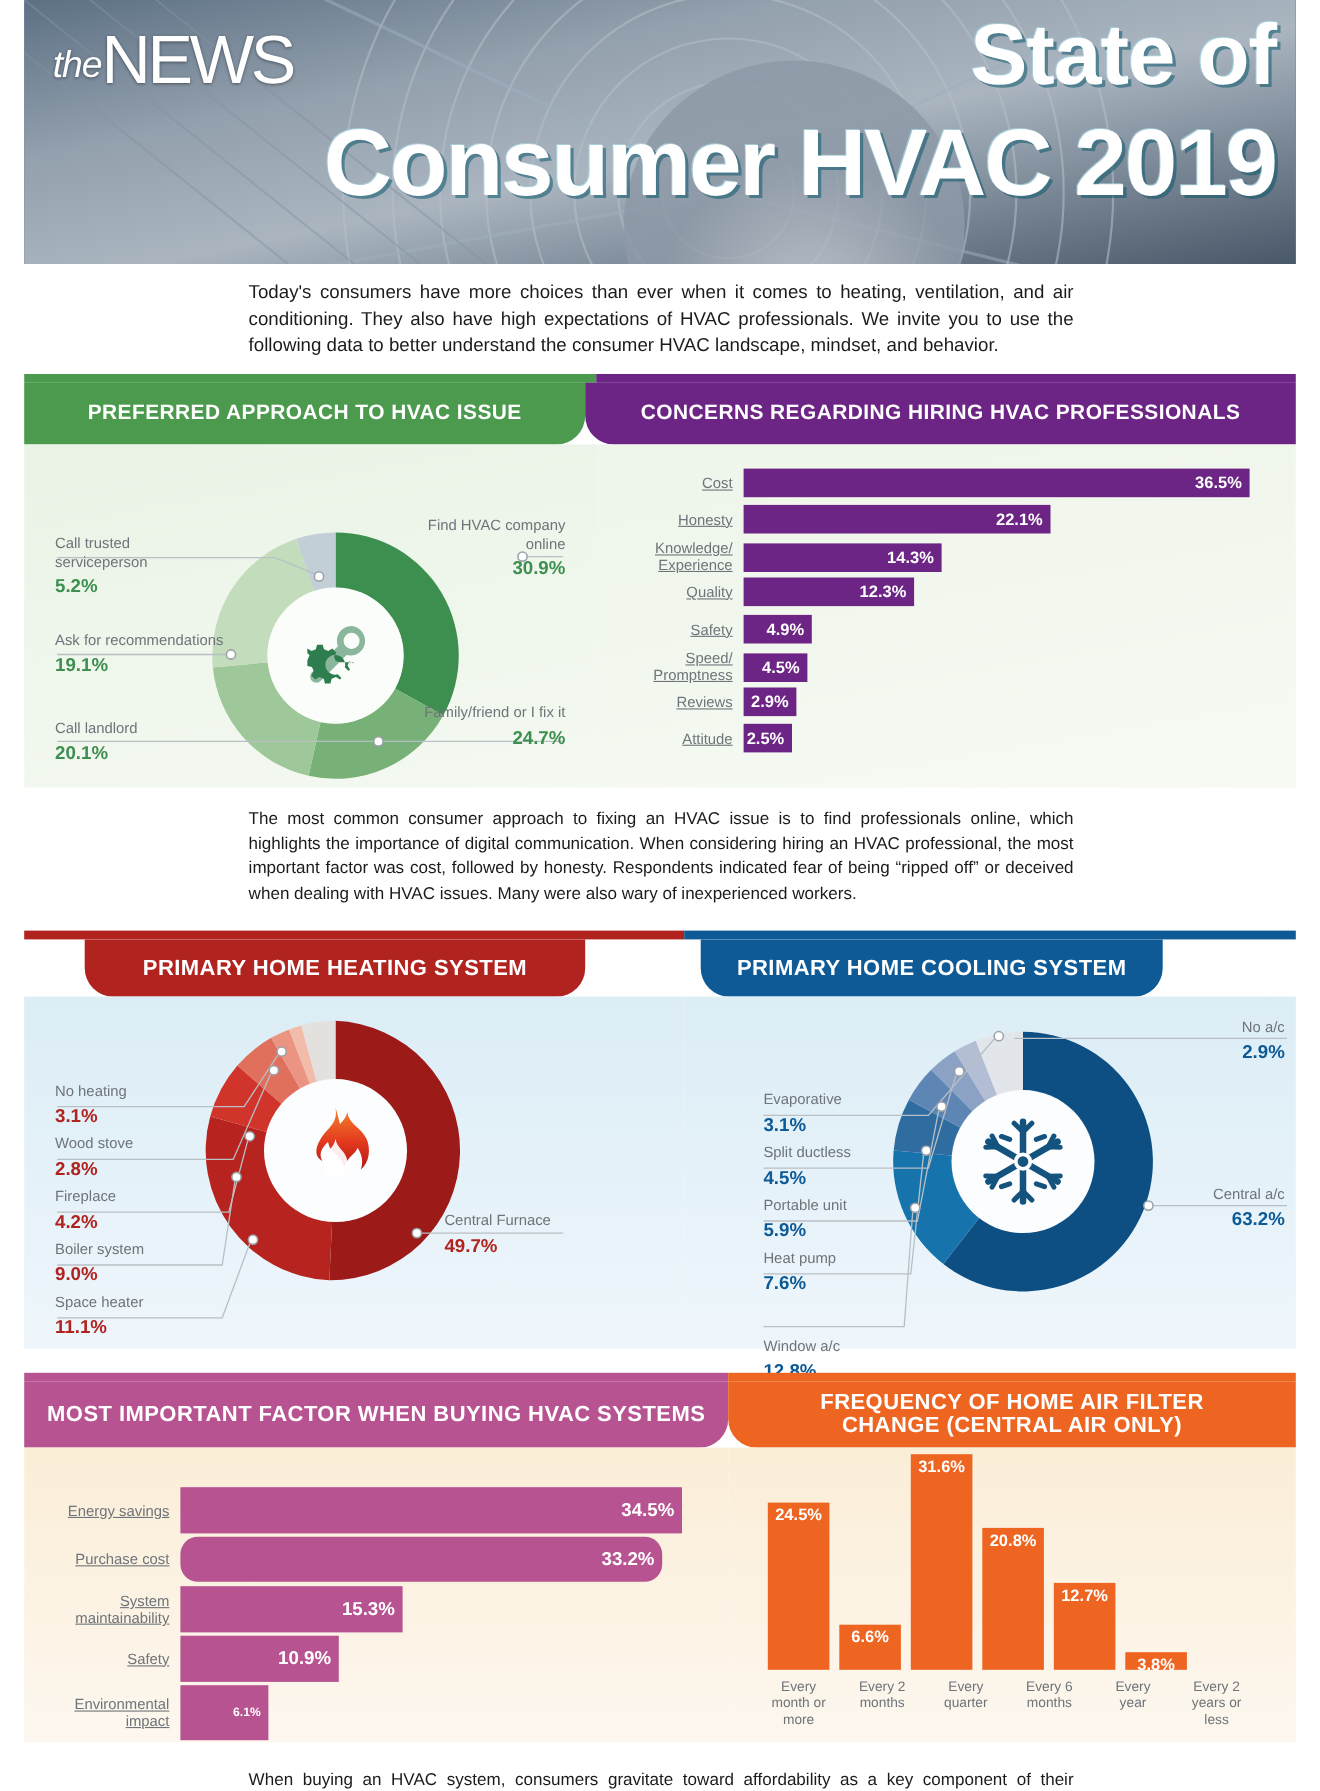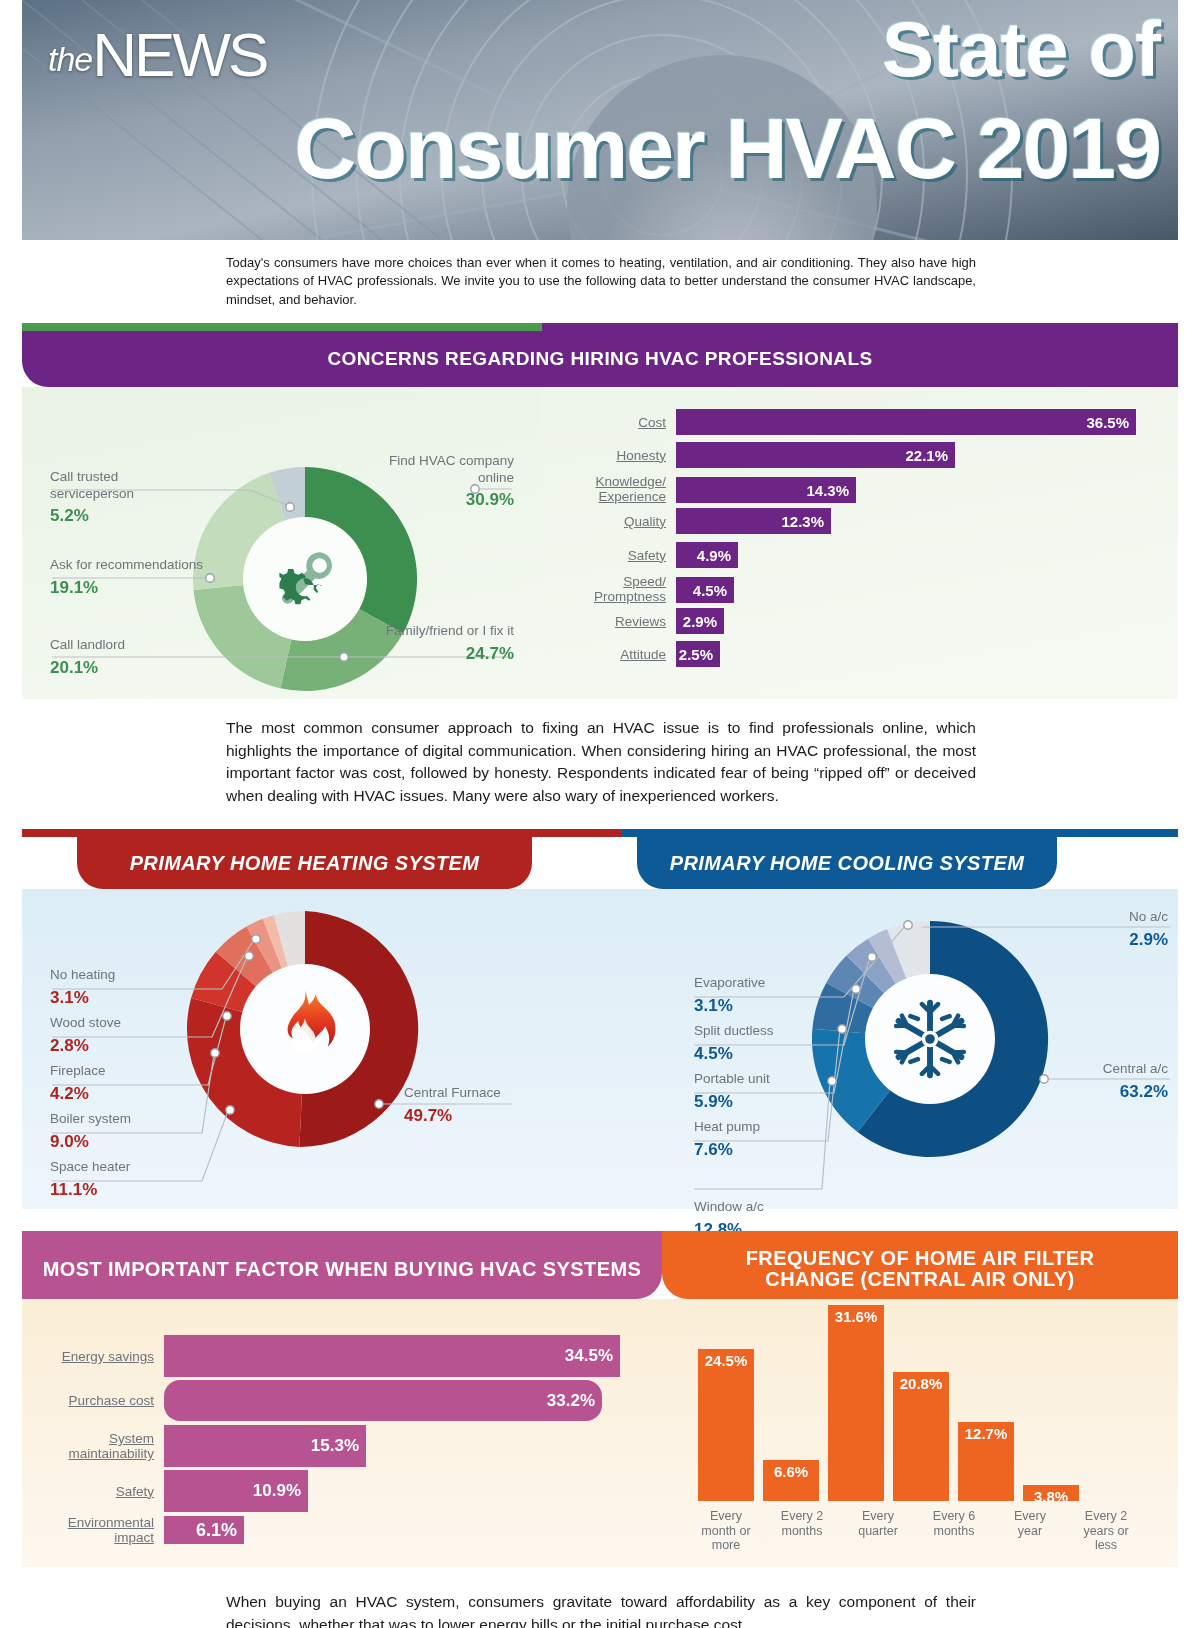--- a/index.html
+++ b/index.html
@@ -39,21 +39,21 @@
     font-size:86px; font-weight:bold; color:#fff; line-height:.95; letter-spacing:-2px;
     text-shadow: 3px 3px 0 rgba(12,90,110,.55), -1px -1px 0 rgba(170,220,230,.7);}
 
   
   .intro {
     width: 1156px; margin: 0 auto; background: #fff;
     padding: 14px 0 14px 0;
   }
   .intro p {
     width: 750px; margin-left: 204px;
-    font-size: 13px; line-height: 1.42; color: #1b1b1b;
+    font-size: 17px; line-height: 1.42; color: #1b1b1b;
     text-align: justify;
   }
 
   
   .band { width: 1156px; margin: 0 auto; position: relative; }
 
   .tabrow { display: flex; position: relative; height: 56px; }
   .tab {
     display:flex; align-items:center; justify-content:center;
     color:#fff; font-weight:bold; letter-spacing:.4px;
@@ -169,20 +169,21 @@
   <div class="intro">
     <p>Today's consumers have more choices than ever when it comes to heating, ventilation, and air conditioning. They also have high expectations of HVAC professionals. We invite you to use the following data to better understand the consumer HVAC landscape, mindset, and behavior.</p>
   </div>
 
   <div class="band">
     <div class="topstrip">
       <div style="width:520px;background:#4b9a4e;"></div>
       <div style="flex:1;background:#6d2585;"></div>
     </div>
     <div class="tabrow">
+      <div class="tab tab-green">PREFERRED APPROACH TO HVAC ISSUE</div>
       <div class="tab tab-purple">CONCERNS REGARDING HIRING HVAC PROFESSIONALS</div>
     </div>
 
     <div class="panels" style="height:312px;">
 
       <div class="panel-green donut-wrap">
         <svg width="520" height="312" style="position:absolute;left:0;top:0;">
           <g transform="translate(283,192)">
 
             <path d="M0,-112 A112,112 0 0,1 98.0,54.3 L53.9,29.9 A61.6,61.6 0 0,0 0,-61.6 Z" fill="#3d8f4f"></path>
@@ -281,21 +282,21 @@
 
   <div class="narr" style="padding:18px 0 22px;">
     <p>The most common consumer approach to fixing an HVAC issue is to find professionals online, which highlights the importance of digital communication. When considering hiring an HVAC professional, the most important factor was cost, followed by honesty. Respondents indicated fear of being “ripped off” or deceived when dealing with HVAC issues. Many were also wary of inexperienced workers.</p>
   </div>
 
   <div class="band">
     <div class="topstrip">
       <div style="width:600px;background:#b1231f;"></div>
       <div style="flex:1;background:#0d5a96;"></div>
     </div>
-    <div class="tabrow" style="height:52px;font-style:italic;">
+    <div class="tabrow" style="height:52px;">
       <div class="tab tab-red" style="width:455px;margin-left:55px;border-radius:0 0 26px 26px;">PRIMARY HOME HEATING SYSTEM</div>
       <div class="tab tab-blue" style="flex:none;width:420px;margin-left:105px;border-radius:0 0 26px 26px;">PRIMARY HOME COOLING SYSTEM</div>
     </div>
 
     <div class="panels" style="height:320px;">
 
       <div class="panel-red donut-wrap">
         <svg width="600" height="320" style="position:absolute;left:0;top:0;">
           <g transform="translate(283,140)">
 
@@ -489,21 +490,21 @@
         <div class="hrow" style="top:126px;left:22px;">
           <div class="cat" style="width:120px;line-height:1.12;">System maintainability</div>
           <div class="bar bar-pink" style="width:202px;height:42px;font-size:17px;">15.3%</div>
         </div>
         <div class="hrow" style="top:171px;left:22px;">
           <div class="cat" style="width:120px;">Safety</div>
           <div class="bar bar-pink" style="width:144px;height:42px;font-size:17px;">10.9%</div>
         </div>
         <div class="hrow" style="top:216px;left:22px;">
           <div class="cat" style="width:120px;line-height:1.12;">Environmental impact</div>
-          <div class="bar bar-pink" style="width:80px;height:28px;font-size:18px;">6.1%</div>
+          <div class="bar bar-pink" style="width:80px;height:50px;font-size:11px;">6.1%</div>
         </div>
       </div>
 
       <div class="panel-orange" style="position:relative;">
         <div class="vbars" style="left:36px;bottom:66px;height:196px;">
           <div class="vcol">
             <div class="vbar" style="height:152px;">24.5%</div>
           </div>
           <div class="vcol">
             <div class="vbar" style="height:41px;">6.6%</div>

